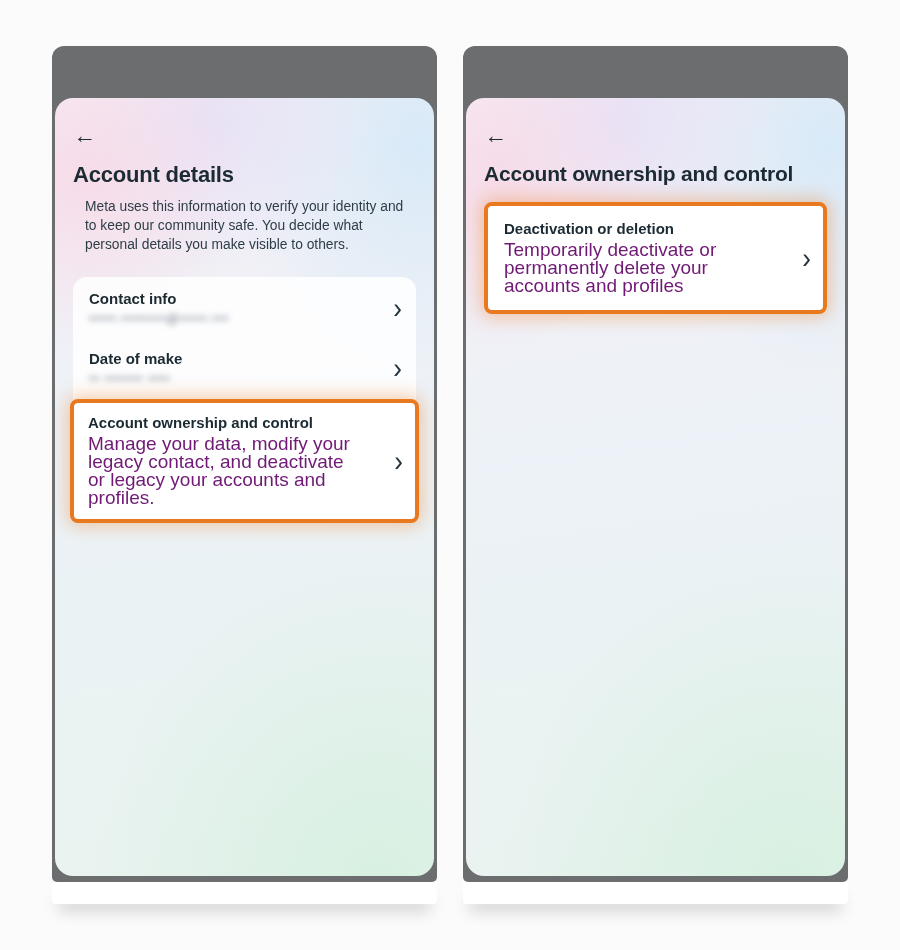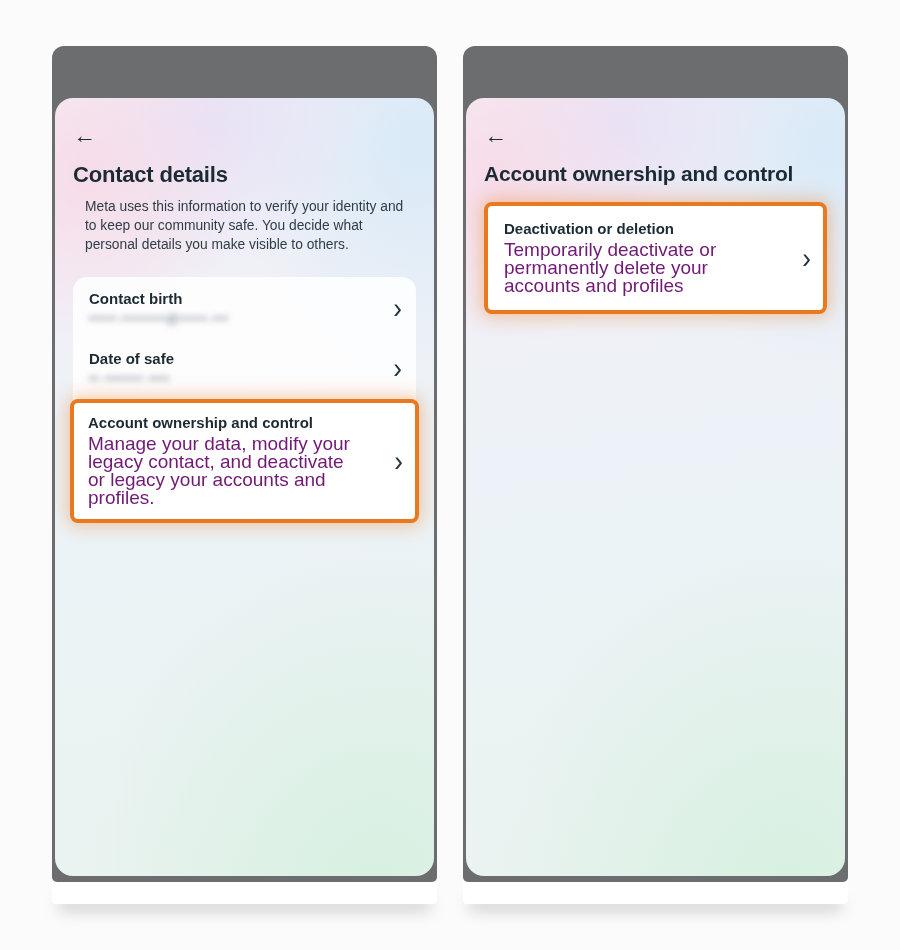--- a/index.html
+++ b/index.html
@@ -104,36 +104,36 @@
   }
   #phone-right .highlight-box .row { padding:14px 12px 15px 16px;align-items:center; }
 </style>
 </head>
 <body>
 
 <div class="phone" id="phone-left">
   <div class="phone-frame"></div>
   <div class="screen">
     <span class="back-arrow">←</span>
-    <div class="screen-title">Contact details</div>
+    <div class="screen-title">Account details</div>
     <div class="screen-subtitle">Meta uses this information to verify your identity and to keep our community safe. You decide what personal details you make visible to others.</div>
 
     <div class="card">
 
       <div class="row">
         <div class="row-text">
-          <div class="row-label">Contact birth</div>
+          <div class="row-label">Contact info</div>
           <div class="row-value-blur">•••••.••••••••@•••••.•••</div>
         </div>
         <span class="chevron">›</span>
       </div>
 
       <div class="row">
         <div class="row-text">
-          <div class="row-label">Date of safe</div>
+          <div class="row-label">Date of make</div>
           <div class="row-value-blur">•• ••••••• ••••</div>
         </div>
         <span class="chevron">›</span>
       </div>
 
       <div class="highlight-box">
         <div class="row">
           <div class="row-text">
             <div class="row-label">Account ownership and control</div>
             <div class="row-desc">Manage your data, modify your legacy contact, and deactivate or legacy your accounts and profiles.</div>

